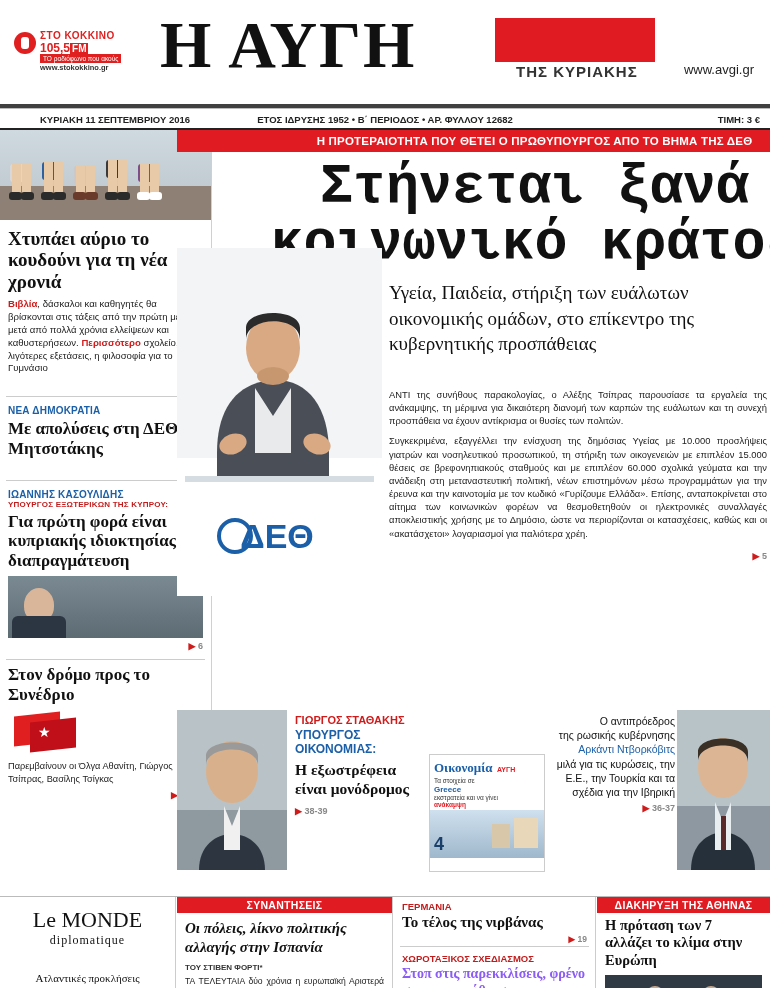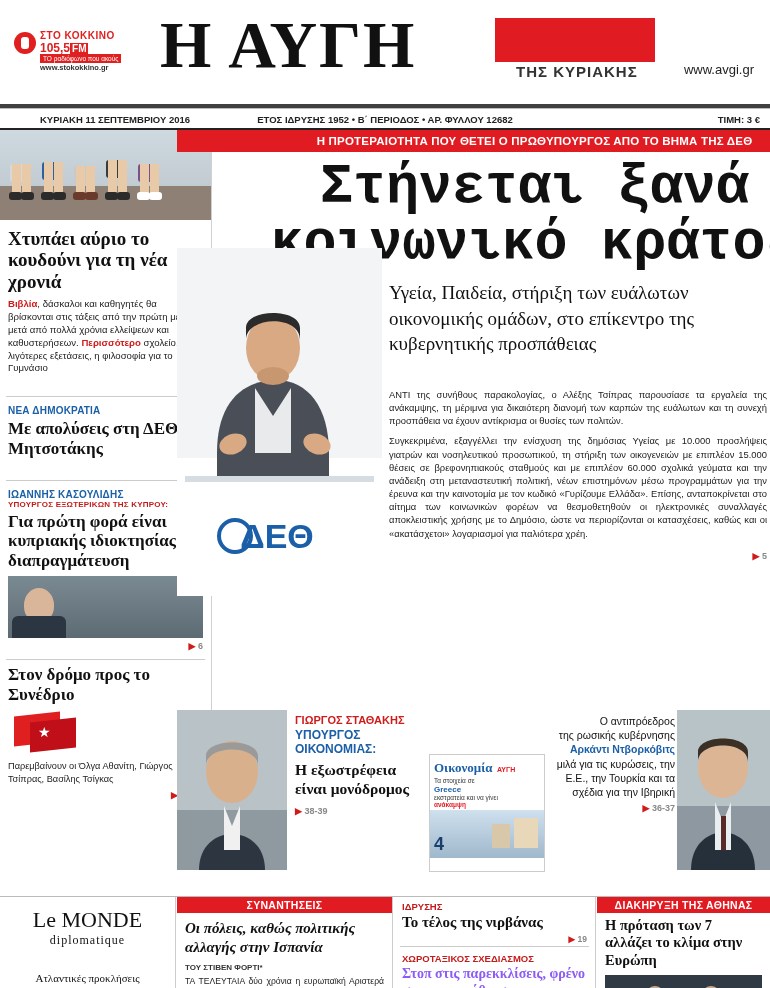--- a/index.html
+++ b/index.html
@@ -101,21 +101,21 @@
 
   
   .row2 { position:absolute; left:177px; top:580px; width:593px; height:184px; }
   .stathakis-photo { position:absolute; left:0; top:0; width:110px; height:160px; overflow:hidden; background:#9aa7ad;}
   .stath-text { position:absolute; left:118px; top:4px; width:130px; }
   .stath-kicker { color:#d01b1b; font-size:11px; font-weight:bold; line-height:1.2;}
   .stath-sub { color:#1b5fa8; font-size:12px; font-weight:bold; margin-top:1px;}
   .stath-hd { font-family:"Liberation Serif", serif; font-size:15.5px; font-weight:bold; line-height:1.2; margin-top:5px; color:#111;}
   .mag { position:absolute; left:252px; top:44px; width:116px; height:118px; background:#fff; border:1px solid #ccc; overflow:hidden;}
   .rus-text { position:absolute; left:378px; top:4px; width:120px; text-align:right; font-size:10.5px; line-height:1.35; color:#111;}
-  .rus-text .nm { color:#1b5fa8; font-weight:bold; }
+  .rus-text .nm { color:#1b5fa8; font-weight:normal; }
   .rus-photo { position:absolute; left:500px; top:0; width:93px; height:160px; overflow:hidden; background:#7b8a92;}
 
   
   .bottom { position:absolute; left:0; top:766px; width:770px; height:205px; border-top:1px solid #bbb;}
   .bcol { position:absolute; top:0; height:205px; }
   .b1 { left:0; width:176px; border-right:1px solid #ccc;}
   .b2 { left:177px; width:216px; border-right:1px solid #ccc;}
   .b3 { left:394px; width:202px; border-right:1px solid #ccc;}
   .b4 { left:597px; width:173px; }
   .redbar { background:#e11b22; color:#fff; font-size:10.5px; font-weight:bold; text-align:center; padding:2px 0; letter-spacing:.3px;}
@@ -331,28 +331,28 @@
         <div class="rule" style="margin-top:10px;"></div>
         <div class="ft">
           <span class="ftlogo">FT</span>
           <span class="ftname">FINANCIAL TIMES</span>
           
         </div>
       </div>
 
       <div class="bcol b2">
         <div class="redbar">ΣΥΝΑΝΤΗΣΕΙΣ</div>
-        <div class="hdl">Οι πόλεις, καθώς πολιτικής αλλαγής στην Ισπανία</div>
+        <div class="hdl">Οι πόλεις, λίκνο πολιτικής αλλαγής στην Ισπανία</div>
         <div class="by">ΤΟΥ ΣΤΙΒΕΝ ΦΟΡΤΙ*</div>
         <div class="txt">ΤΑ ΤΕΛΕΥΤΑΙΑ δύο χρόνια η ευρωπαϊκή Αριστερά ταυτίζει την Ισπανία με το Podemos. Η δημιουργία του πολιτικού σχηματισμού υπό την ηγεσία του Πάμπλο Ιγκλέσιας έχει κερδίσει εν μέρει στην Ιβηρική Χερσόνησο, που αφυπνίστηκε εξαιτίας της μεγάλης οικονομικής κρίσης.</div>
 
       </div>
 
       <div class="bcol b3">
-        <div class="sec">ΙΔΡΥΣΗΣ</div>
+        <div class="sec">ΓΕΡΜΑΝΙΑ</div>
         <div class="hd">Το τέλος της νιρβάνας</div>
         <div class="pgsm"><span class="tri" style="color:#d01b1b;">▶</span> <span>19</span></div>
         <div class="rule"></div>
         <div class="sec">ΧΩΡΟΤΑΞΙΚΟΣ ΣΧΕΔΙΑΣΜΟΣ</div>
         <div class="hd2">Στοπ στις παρεκκλίσεις, φρένο στην απορρύθμιση</div>
         <div class="pgsm"> </div>
 
       </div>
 
       <div class="bcol b4">

